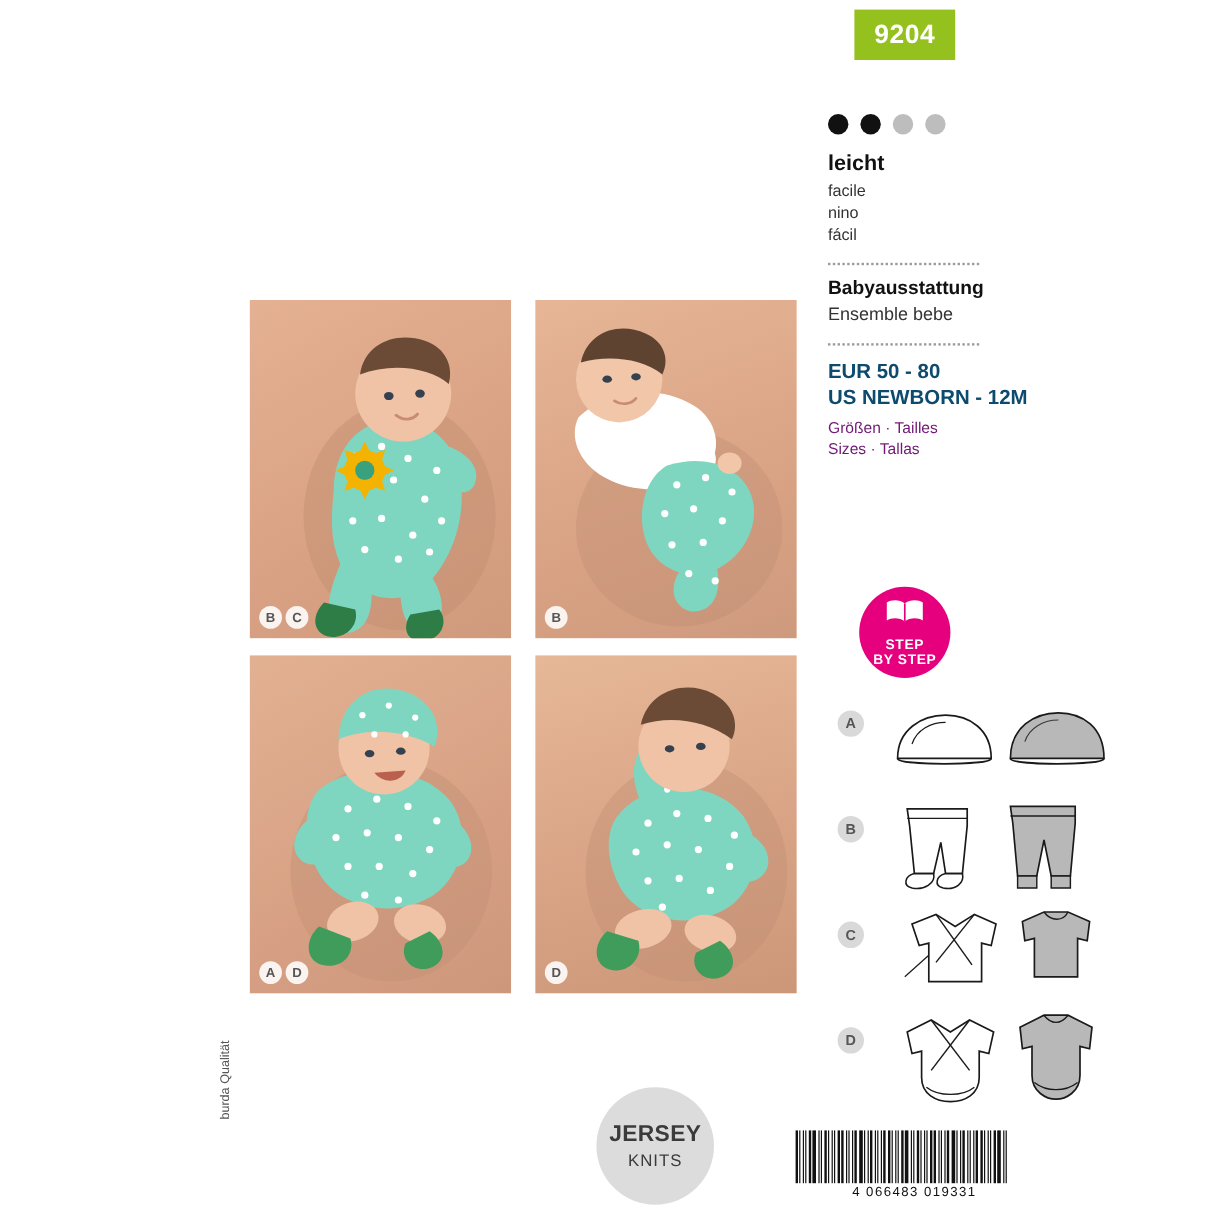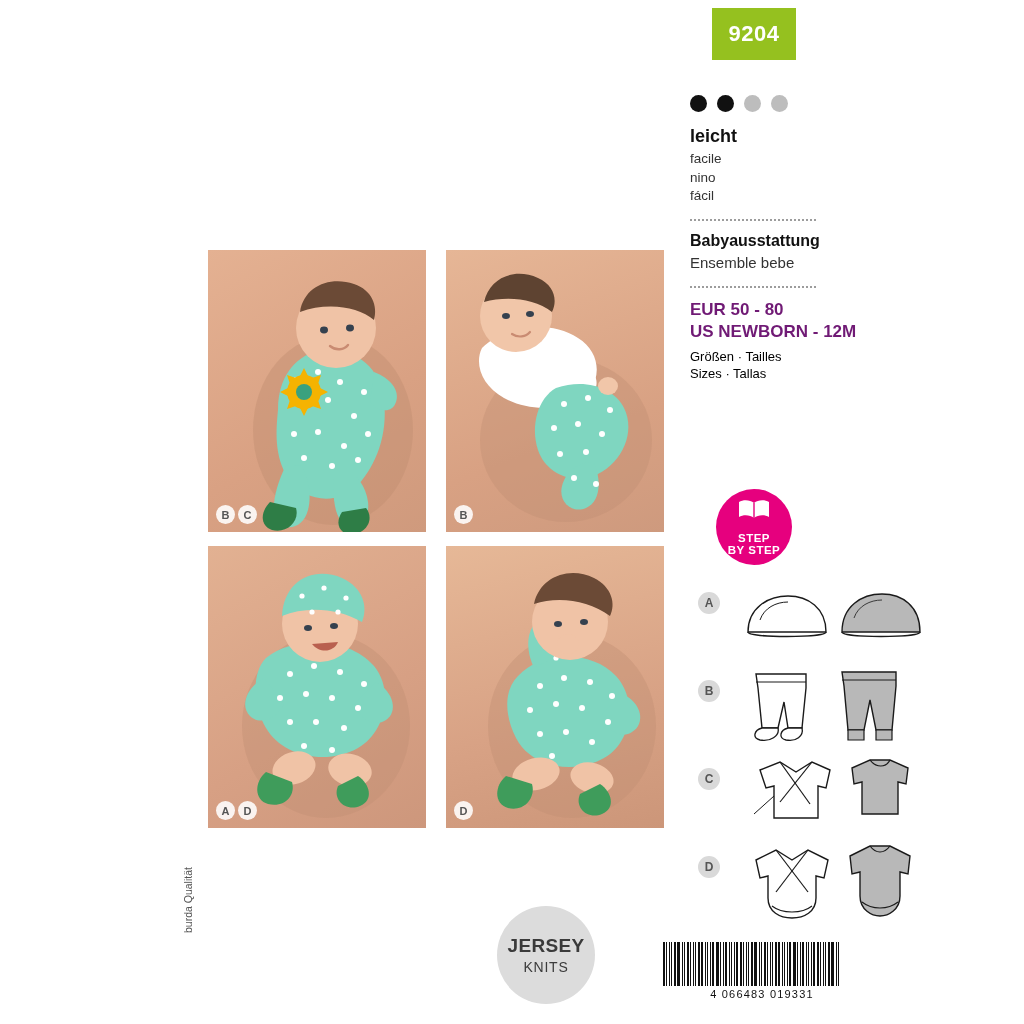--- a/index.html
+++ b/index.html
@@ -49,21 +49,21 @@
     color: #1a1a1a;
     letter-spacing: -1px;
   }
 
   
   .num-badge {
     position: absolute;
     left: 712px;
     top: 8px;
     width: 84px;
-    height: 52px;
+    height: 42px;
     background: #95c11f;
     display: flex;
     align-items: center;
     justify-content: center;
   }
   .num-badge span {
     color: #ffffff;
     font-size: 22px;
     font-weight: bold;
     letter-spacing: 0.5px;
@@ -116,26 +116,26 @@
   }
   .sect-line {
     font-size: 15px;
     color: #333;
     line-height: 21px;
   }
 
   .size-main {
     font-size: 17px;
     font-weight: bold;
-    color: #701a75;
+    color: #0c4a6e;
     line-height: 22px;
   }
   .size-sub {
     font-size: 13px;
-    color: #000000;
+    color: #701a75;
     line-height: 17.5px;
     margin-top: 5px;
   }
 
   
   .step-badge {
     position: absolute;
     left: 716px;
     top: 489px;
     width: 76px;

